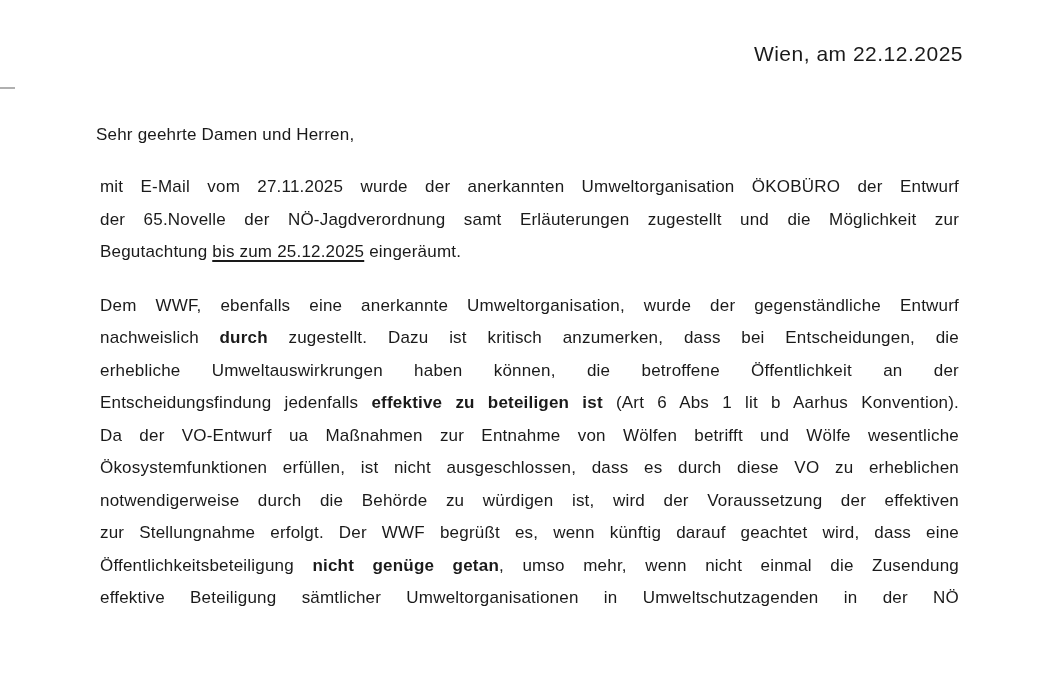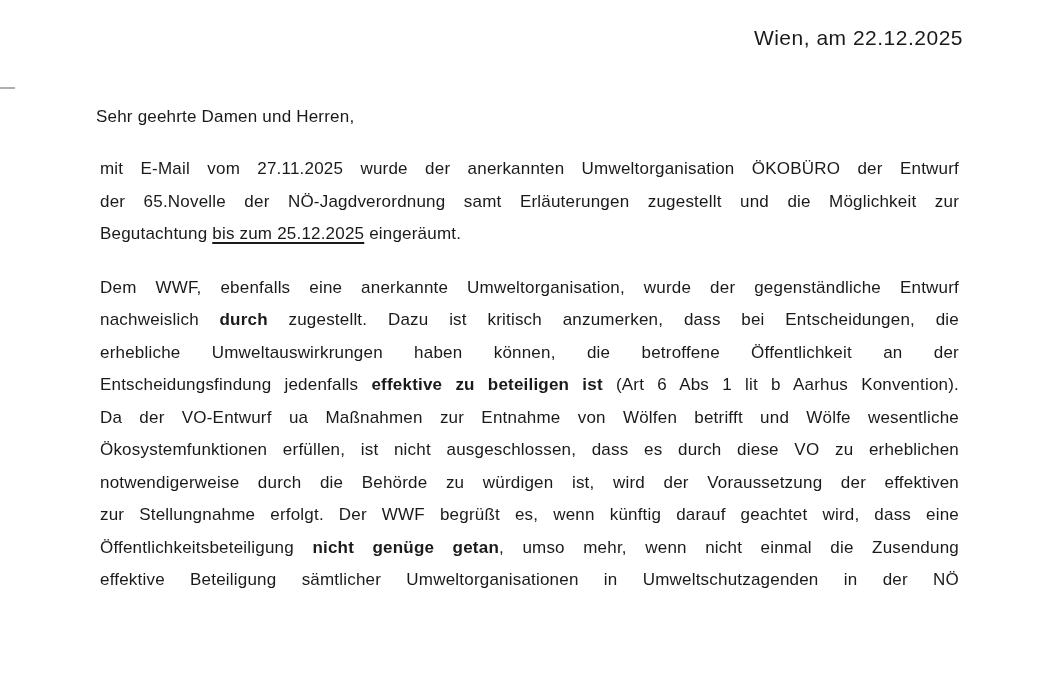--- a/index.html
+++ b/index.html
@@ -11,21 +11,21 @@
     height: 675px;
     overflow: hidden;
     position: relative;
     background: #ffffff;
     color: #1a1a1a;
     font-family: "Liberation Sans", sans-serif;
     -webkit-font-smoothing: antialiased;
   }
   .date-line {
     position: absolute;
-    top: 26px;
+    top: 42px;
     right: 95px;
     font-size: 21px;
     letter-spacing: 0.5px;
     white-space: nowrap;
   }
   .fold-mark {
     position: absolute;
     top: 87px;
     left: 0;
     width: 15px;
@@ -43,21 +43,21 @@
     font-size: 20px;
     line-height: 33px;
     letter-spacing: 1px;
     margin: 0 0 13px 0;
     white-space: nowrap;
   }
   .salutation {
     font-size: 17px;
     line-height: 33px;
     letter-spacing: 0.2px;
-    margin: 0 0 20px 0;
+    margin: 18px 0 20px 0;
   }
   .para { margin: 4px; }
   .para + .para { margin-top: 21px; }
   .line {
     font-size: 17px;
     line-height: 32.5px;
     letter-spacing: 0.2px;
     text-align: justify;
     text-align-last: justify;
     text-justify: inter-word;

